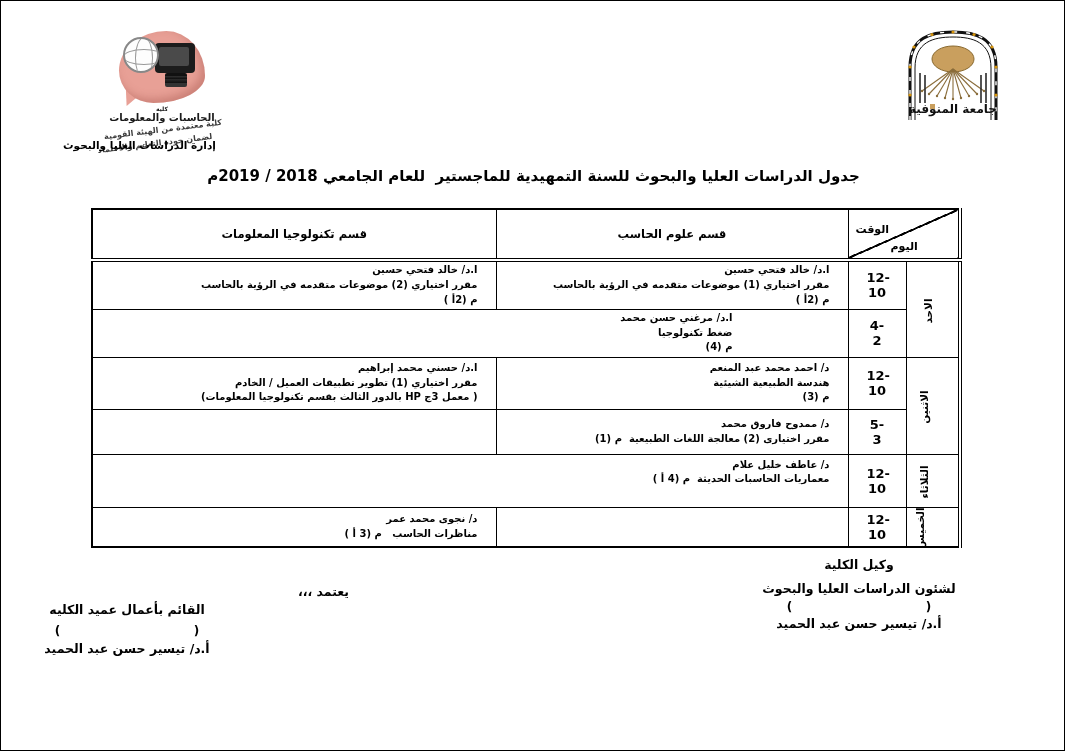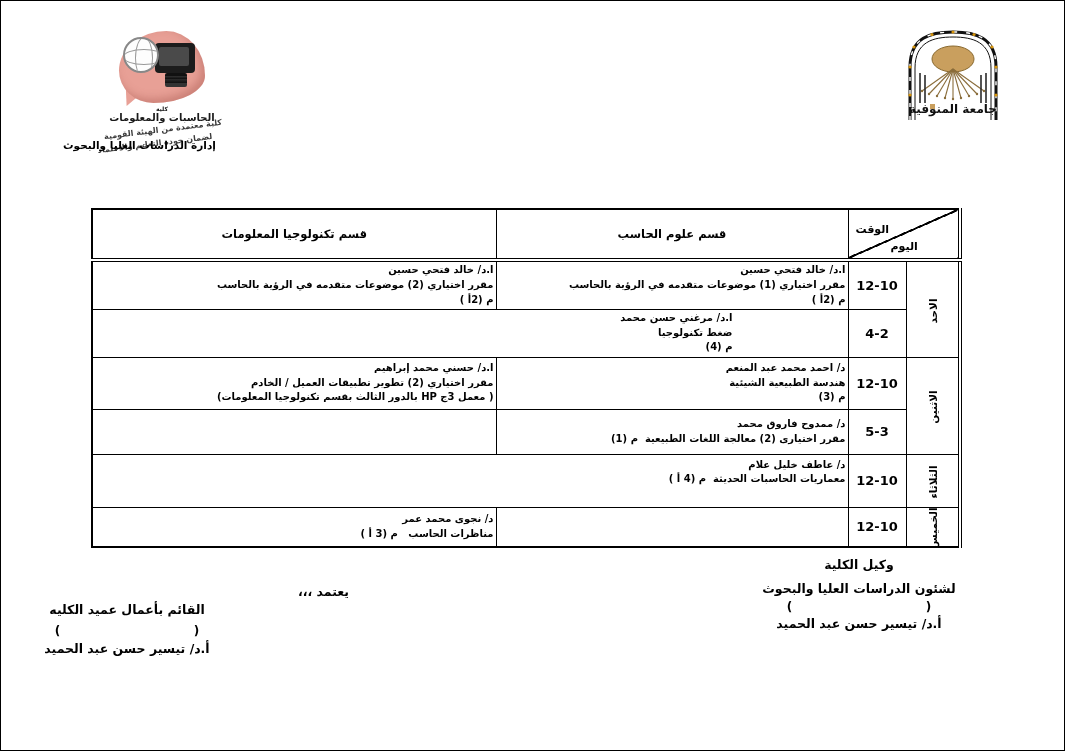--- a/index.html
+++ b/index.html
@@ -79,21 +79,21 @@
   
   table.sched {
     position:absolute; left:90px; top:207px; width:868px;
     border-collapse:collapse; table-layout:fixed; direction:rtl;
     border:2px solid #000; border-right:4px double #000;
   }
   table.sched col.c-day  { width:54px; }
   table.sched col.c-time { width:58px; }
   table.sched col.c-cs   { width:352px; }
   table.sched col.c-it   { width:404px; }
-  table.sched td, table.sched th { border:1px solid #000; padding:1px 2px; }
+  table.sched td, table.sched th { border:1px solid #000; padding:1px 18px; }
   tr.hdr th { border-bottom:4px double #000; height:51px; font-size:11.5px; font-weight:bold; text-align:center; vertical-align:middle; }
   th.diag { position:relative; padding:0;
     background:linear-gradient(to top left, transparent calc(50% - 1px), #000 calc(50% - 1px), #000 calc(50% + 1px), transparent calc(50% + 1px));
   }
   th.diag .lbl-time { position:absolute; left:7px;  top:13px;  font-size:11px; font-weight:bold; }
   th.diag .lbl-day  { position:absolute; left:42px; top:30px;  font-size:11px; font-weight:bold; }
 
   td.day { text-align:center; vertical-align:middle; padding:0; }
   td.day span { display:inline-block; transform:rotate(-90deg); white-space:nowrap; font-size:10.5px; font-weight:bold; }
 
@@ -179,20 +179,21 @@
         <line x1="85" y1="50" x2="85" y2="78"></line>
           <line x1="90" y1="48" x2="90" y2="78"></line>
       </g>
       <text x="57" y="88" text-anchor="middle" font-size="12" font-weight="bold" fill="#111" font-family="DejaVu Sans, sans-serif">جامعة المنوفية</text>
       <rect x="34" y="79" width="5" height="5" fill="#c99f5e"></rect>
     </svg>
   </div>
 
   <div class="admin-label">إدارة الدراسات العليا والبحوث</div>
 
+  <div class="doc-title">جدول الدراسات العليا والبحوث للسنة التمهيدية للماجستير  للعام الجامعي 2018 / 2019م</div>
 
   <table class="sched">
     <colgroup>
       <col class="c-day">
         <col class="c-time">
         <col class="c-cs">
         <col class="c-it">
     </colgroup>
     <tbody>
         <tr class="hdr">
@@ -235,21 +236,21 @@
         <span>الاثنين</span>
       </td>
       <td class="time">12-10</td>
       <td class="course">
         <div>د/ احمد محمد عبد المنعم</div>
         <div>هندسة الطبيعية الشيئية</div>
         <div>م (3)</div>
       </td>
       <td class="course">
         <div>ا.د/ حسني محمد إبراهيم</div>
-        <div>مقرر اختياري (2) تطوير تطبيقات العميل / الخادم</div>
+        <div>مقرر اختياري (1) تطوير تطبيقات العميل / الخادم</div>
         <div>( معمل 3ج HP بالدور الثالث بقسم تكنولوجيا المعلومات)</div>
       </td>
     </tr>
 
     <tr style="height:45px">
       <td class="time">5-3</td>
       <td class="course">
         <div>د/ ممدوح فاروق محمد</div>
         <div>مقرر اختيارى (2) معالجة اللغات الطبيعية  م (1)</div>
       </td>

